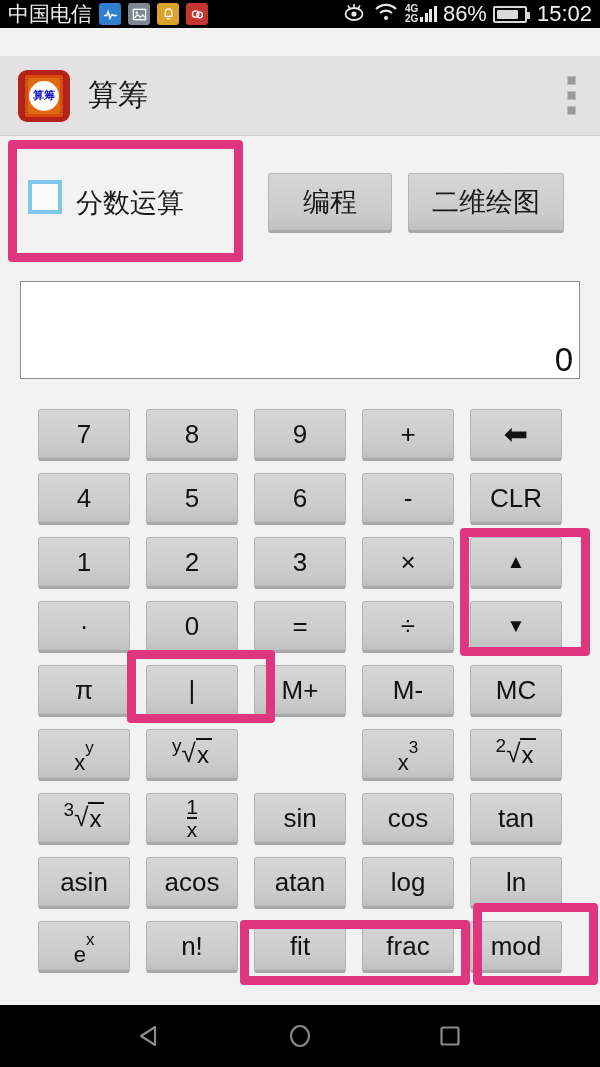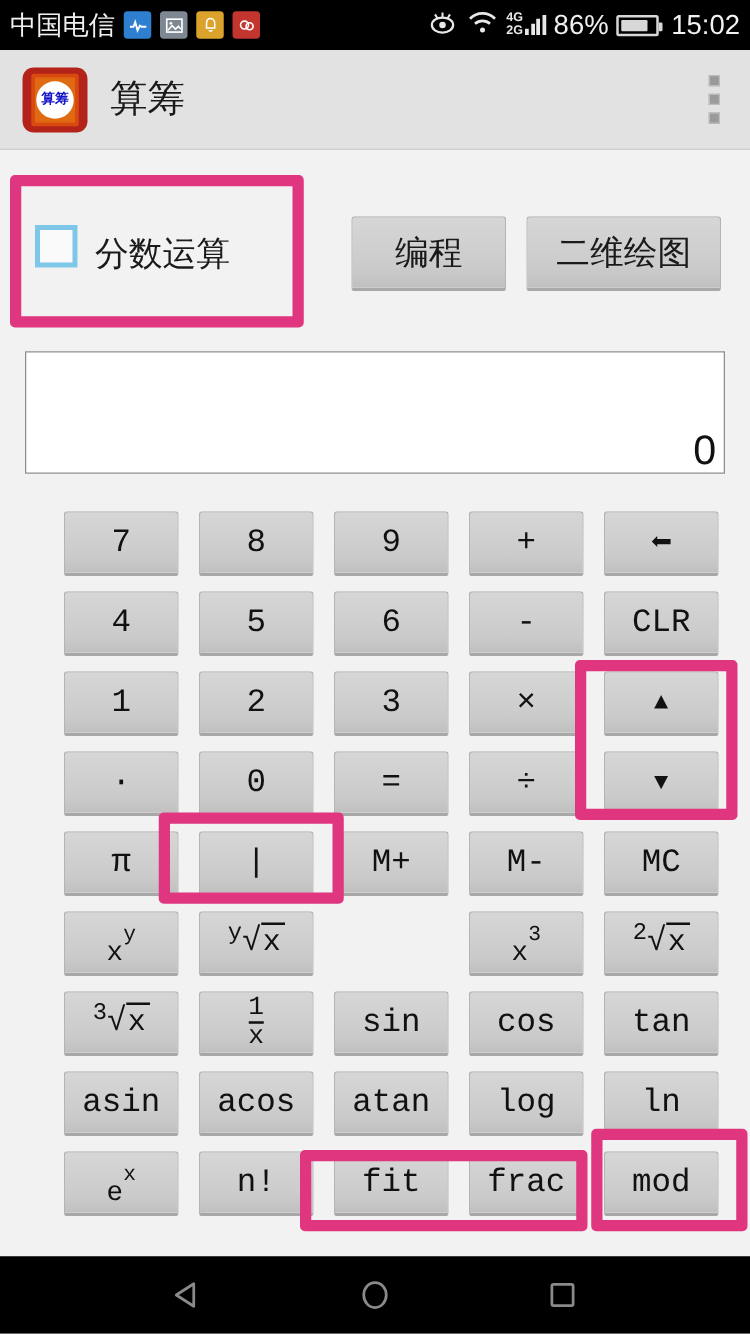--- a/index.html
+++ b/index.html
@@ -6,21 +6,21 @@
   html, body {
     width: 600px; height: 1067px;
     background: #f2f2f2;
     font-family: "Liberation Sans", "DejaVu Sans", sans-serif;
     overflow: hidden;
   }
   #app { position: relative; width: 600px; height: 1067px; background: #f2f2f2; }
 
   
   .statusbar {
-    position: absolute; left: 0; top: 0; width: 600px; height: 40px;
+    position: absolute; left: 0; top: 0; width: 600px; height: 28px;
     background: #000; color: #e8e8e8;
     display: flex; align-items: center;
   }
   .sb-left { display: flex; align-items: center; gap: 7px; padding-left: 8px; }
   .carrier { font-size: 21px; color: #f0f0f0; letter-spacing: 0px; }
   .notif { width: 22px; height: 22px; border-radius: 3px; display: flex;
            align-items: center; justify-content: center; }
   .notif svg { display: block; }
   .sb-right { margin-left: auto; display: flex; align-items: center; gap: 6px; padding-right: 8px; }
   .sig-stack { display: flex; align-items: center; gap: 2px; }
@@ -35,21 +35,21 @@
   .battpct { font-size: 22px; color: #efefef; }
   .batt { width: 34px; height: 17px; border: 2px solid #d8d8d8; border-radius: 2px;
           position: relative; display: flex; align-items: center; padding: 2px; }
   .batt::after { content:""; position: absolute; right: -5px; top: 4px;
                  width: 3px; height: 7px; background: #d8d8d8; border-radius: 0 1px 1px 0;}
   .batt span { display: block; height: 100%; background: #d8d8d8; border-radius: 1px; }
   .clock { font-size: 22px; color: #f2f2f2; margin-left: 4px; }
 
   
   .actionbar {
-    position: absolute; left: 0; top: 40px; width: 600px; height: 80px;
+    position: absolute; left: 0; top: 56px; width: 600px; height: 80px;
     background: #e2e2e2; border-bottom: 1px solid #cfcfcf;
     display: flex; align-items: center;
   }
   .applogo {
     width: 52px; height: 52px; margin-left: 18px;
     background: #b42319; border-radius: 9px;
     display: flex; align-items: center; justify-content: center;
     position: relative; overflow: hidden;
   }
   .applogo .frame {
@@ -72,22 +72,21 @@
   .toprow { position: absolute; left: 0; top: 125px; width: 600px; height: 145px; }
   .chkwrap { position: absolute; left: 28px; top: 48px; display: flex; align-items: center; gap: 14px; }
   .chkbox { width: 34px; height: 34px; border: 4px solid #7fc7e8; background: #fafafa; }
   .chklabel { font-size: 27px; color: #1a1a1a; margin-top: 12px; }
 
   .btn3d {
     background: linear-gradient(#d6d6d6, #cbcbcb 72%, #c0c0c0);
     border: 1px solid #b4b4b4; border-bottom: 3px solid #a8a8a8;
     border-radius: 3px; color: #1a1a1a;
     display: flex; align-items: center; justify-content: center;
-    font-family: Liberation Mono, monospace;
-    margin-left: 13px;
+    font-family: Liberation Sans, sans-serif;
   }
   .topbtn { position: absolute; height: 60px; font-size: 27px; top: 48px; }
   #btn-prog { left: 268px; width: 124px; }
   #btn-plot { left: 408px; width: 156px; }
 
   
   .display {
     position: absolute; left: 20px; top: 281px; width: 560px; height: 98px;
     background: #fff; border: 1px solid #8d8d8d;
     display: flex; align-items: flex-end; justify-content: flex-end;

